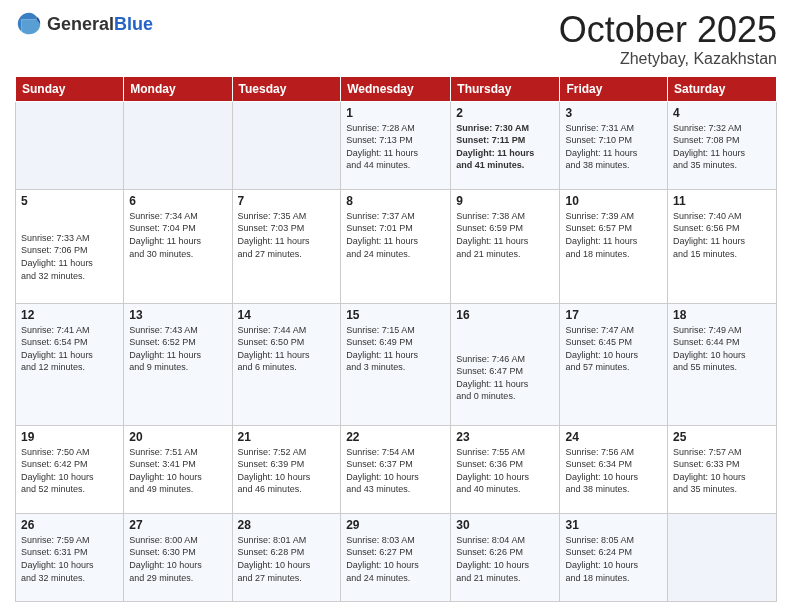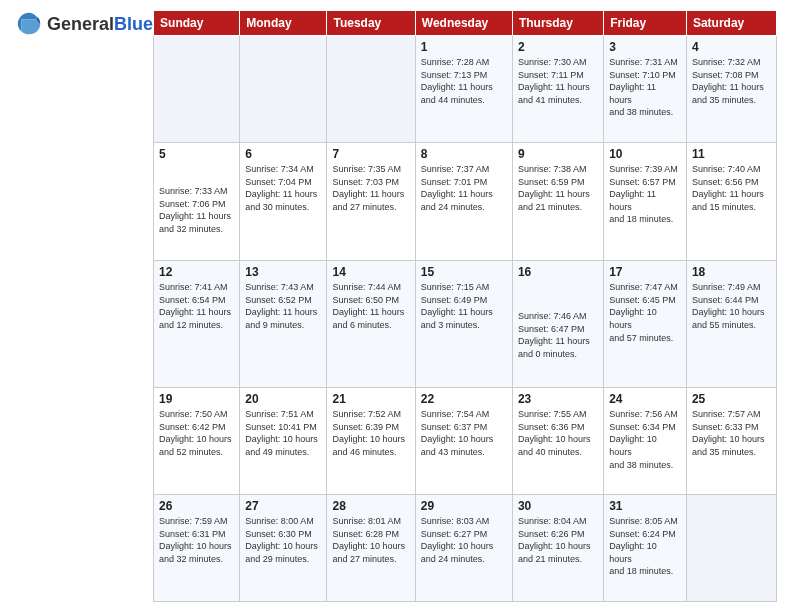--- a/index.html
+++ b/index.html
@@ -8,21 +8,21 @@
       background: #fff;
       width: 792px;
       height: 612px;
       overflow: hidden;
     }
     .page {
       width: 792px;
       height: 612px;
       padding: 10px 15px;
       display: flex;
-      flex-direction: row;
+      flex-direction: column;
     }
     .header {
       display: flex;
       justify-content: space-between;
       align-items: flex-start;
       margin-bottom: 8px;
     }
     .logo {
       display: flex;
       align-items: center;
@@ -100,20 +100,24 @@
   <div class="header">
     <div class="logo">
       <svg class="logo-icon" viewBox="0 0 30 30">
         <path d="M15 3 C8 3 3 9 3 15 C3 18 4.5 21 7 23 L7 10 L23 10 L23 7 C21 4.5 18 3 15 3Z" fill="#3a7fc1"></path>
         <path d="M23 10 L7 10 L7 23 C9 25 12 26 15 26 C22 26 27 21 27 15 C27 12 25.5 10.5 23 10Z" fill="#5a9fd4"></path>
         <path d="M23 7 L23 10 L27 15 C27 11 25.5 8.5 23 7Z" fill="#2255a0"></path>
       </svg>
       <div>
         <span class="logo-general" style="font-size:18px;font-weight:bold;color:#333;">General</span><span class="logo-blue" style="font-size:18px;font-weight:bold;color:#2563c7;">Blue</span>
       </div>
+    </div>
+    <div class="title-block">
+      <div class="month-title">October 2025</div>
+      <div class="location-title">Zhetybay, Kazakhstan</div>
     </div>
   </div>
 
   <table class="calendar">
     <thead>
       <tr>
         <th>Sunday</th>
         <th>Monday</th>
         <th>Tuesday</th>
         <th>Wednesday</th>
@@ -129,21 +133,21 @@
           <td class="empty-cell"></td>
           <td>
             <span class="day-number">1</span>
             <div class="day-info" style="white-space: pre-line;">Sunrise: 7:28 AM
 Sunset: 7:13 PM
 Daylight: 11 hours
 and 44 minutes.</div>
           </td>
           <td>
             <span class="day-number">2</span>
-            <div class="day-info" style="white-space: pre-line;">Sunrise: 7:30 AM
+            <div class="day-info" style="white-space: pre-line; font-weight: bold;">Sunrise: 7:30 AM
 Sunset: 7:11 PM
 Daylight: 11 hours
 and 41 minutes.</div>
           </td>
           <td>
             <span class="day-number">3</span>
             <div class="day-info" style="white-space: pre-line;">Sunrise: 7:31 AM
 Sunset: 7:10 PM
 Daylight: 11 hours
 and 38 minutes.</div>
@@ -262,21 +266,21 @@
           <td>
             <span class="day-number">19</span>
             <div class="day-info" style="white-space: pre-line;">Sunrise: 7:50 AM
 Sunset: 6:42 PM
 Daylight: 10 hours
 and 52 minutes.</div>
           </td>
           <td>
             <span class="day-number">20</span>
             <div class="day-info" style="white-space: pre-line;">Sunrise: 7:51 AM
-Sunset: 10:41 PM
+Sunset: 3:41 PM
 Daylight: 10 hours
 and 49 minutes.</div>
           </td>
           <td>
             <span class="day-number">21</span>
             <div class="day-info" style="white-space: pre-line;">Sunrise: 7:52 AM
 Sunset: 6:39 PM
 Daylight: 10 hours
 and 46 minutes.</div>
           </td>

